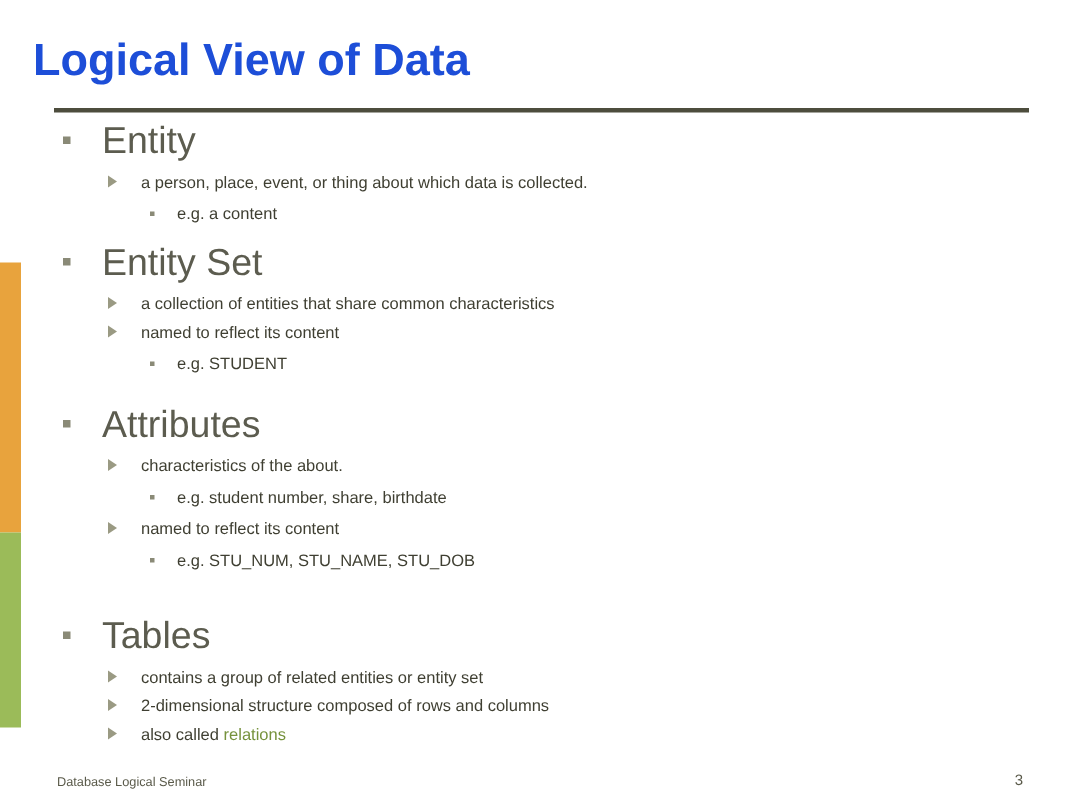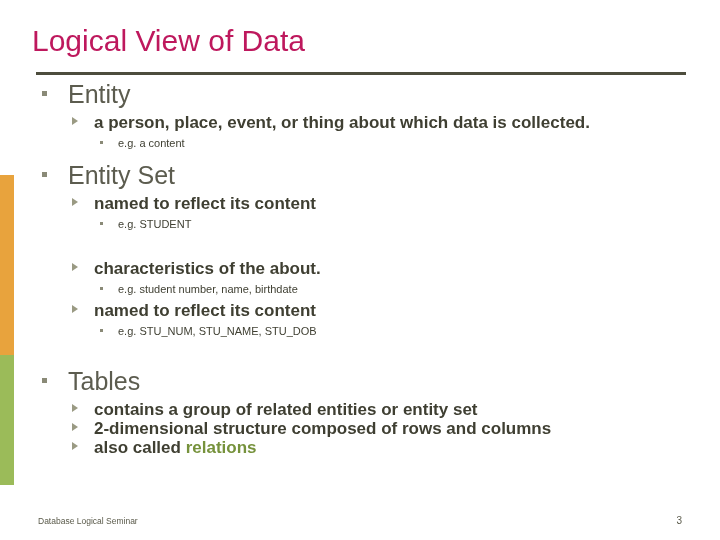--- a/index.html
+++ b/index.html
@@ -36,25 +36,25 @@
     background: #9bbb59;
   }
   .left-bar-top {
     top: 0px;
     height: 175px;
     background: #ffffff;
   }
 
   .title {
     position: absolute;
-    left: 32px;
+    left: 22px;
     top: 24px;
     font-size: 30px;
-    color: #be185d;
-    font-weight: normal;
+    color: #1d4ed8;
+    font-weight: bold;
     letter-spacing: 0px;
   }
   .title-rule {
     position: absolute;
     left: 36px;
     top: 72px;
     width: 650px;
     height: 3px;
     background: #4d4d3d;
   }
@@ -82,23 +82,22 @@
     width: 5px;
     height: 5px;
     background: #8a8a77;
   }
 
   
   .l2 {
     position: relative;
     padding-left: 58px;
     color: #3f3f32;
-    font-size: 17px;
+    font-size: 11px;
     line-height: 19px;
-    font-weight: bold;
   }
   .l2 .bullet {
     position: absolute;
     left: 36px;
     top: 4px;
     width: 0;
     height: 0;
     border-left: 6px solid #9a9a83;
     border-top: 4px solid transparent;
     border-bottom: 4px solid transparent;
@@ -175,39 +174,47 @@
 
     <div class="sp-m"></div>
 
     <div class="l1">
       <span class="bullet"></span>
       <span>Entity Set</span>
     </div>
     <div class="sp-s"></div>
     <div class="l2">
       <span class="bullet"></span>
+      <span>a collection of entities that share common characteristics</span>
+    </div>
+    <div class="l2">
+      <span class="bullet"></span>
       <span>named to reflect its content</span>
     </div>
     <div class="sp-xs"></div>
     <div class="l3">
       <span class="bullet"></span>
       <span>e.g. STUDENT</span>
     </div>
 
     <div class="sp-l"></div>
 
+    <div class="l1">
+      <span class="bullet"></span>
+      <span>Attributes</span>
+    </div>
     <div class="sp-s"></div>
     <div class="l2">
       <span class="bullet"></span>
       <span>characteristics of the about.</span>
     </div>
     <div class="sp-xs"></div>
     <div class="l3">
       <span class="bullet"></span>
-      <span>e.g. student number, name, birthdate</span>
+      <span>e.g. student number, share, birthdate</span>
     </div>
     <div class="sp-xs"></div>
     <div class="l2">
       <span class="bullet"></span>
       <span>named to reflect its content</span>
     </div>
     <div class="sp-xs"></div>
     <div class="l3">
       <span class="bullet"></span>
       <span>e.g. STU_NUM, STU_NAME, STU_DOB</span>

